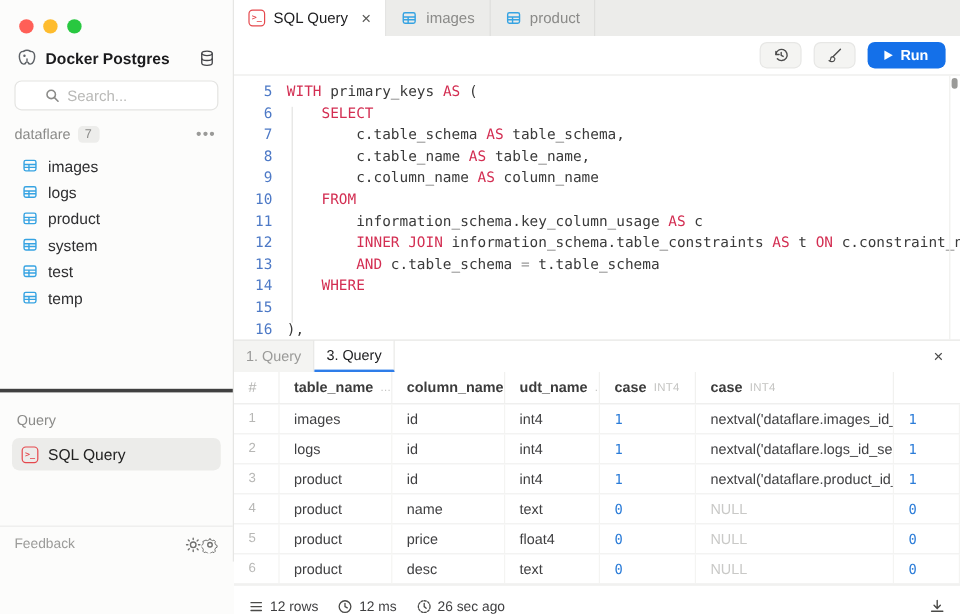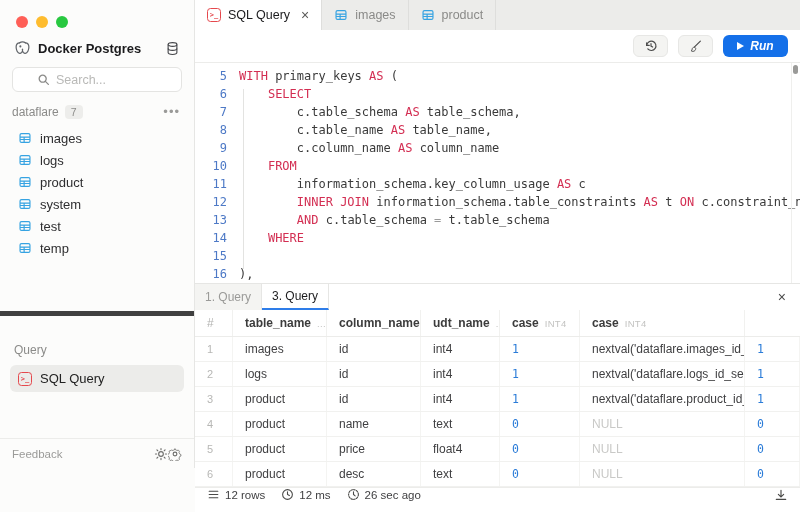--- a/index.html
+++ b/index.html
@@ -18,39 +18,39 @@
                 display:flex; align-items:center; gap:6px; padding:0 24px; }
   .search-box input { border:none; outline:none; width:100%; font-size:12.5px; color:#444; background:transparent; font-family:"Liberation Sans",sans-serif; }
   .search-box input::placeholder { color:#b9b9b7; }
   .db-row { display:flex; align-items:center; padding:12px 14px 4px 12px; }
   .db-name { font-size:12px; color:#8b8b89; }
   .badge { background:#ededeb; color:#8b8b89; font-size:10.5px; border-radius:4px; padding:1px 6px; margin-left:6px; }
   .more { margin-left:auto; color:#9a9a98; font-size:13px; letter-spacing:1px; cursor:pointer; }
   .tables { padding:4px 0 0 0; }
   .tbl-item { display:flex; align-items:center; gap:8px; height:22px; padding-left:18px; font-size:13px; color:#2f2f31; cursor:pointer; }
   .spacer { flex:1; }
-  .q-section { border-top:5px solid #404040; padding:25px 10px 6px 10px; }
+  .q-section { border-top:3px solid #404040; padding:14px 10px 6px 10px; }
   .q-label { font-size:12px; color:#8b8b89; padding:2px 4px 8px 4px; }
   .q-item { display:flex; align-items:center; gap:8px; height:27px; background:#ececea; border-radius:6px; padding:0 8px; font-size:13px; color:#222; cursor:pointer; }
   .side-footer { border-top:1px solid #ececea; height:30px; display:flex; align-items:center; padding:0 12px; margin-top:40px; }
   .feedback { font-size:11.5px; color:#9b9b99; flex:1; }
   .foot-ic { color:#6f6f6d; font-size:13px; cursor:pointer; display:flex; }
 
   
   .main { width:605px; height:512px; display:flex; flex-direction:column; background:#fff; }
   .tabbar { height:30px; background:#ececea; display:flex; flex-shrink:0; }
   .tab { display:flex; align-items:center; gap:7px; padding:0 12px; font-size:12.5px; color:#8a8a88; border-right:1px solid #dededc; cursor:pointer; }
   .tab.active { background:#fff; color:#1c1c1e; }
   .tab .x { color:#5a5a58; font-size:14px; margin-left:4px; }
   .term-ic { width:14px; height:14px; border:1.3px solid #e5484d; border-radius:3.5px; color:#e5484d; font-size:7px; font-weight:bold;
              display:flex; align-items:center; justify-content:center; font-family:"DejaVu Sans Mono",monospace; }
   .toolbar { height:33px; display:flex; align-items:center; justify-content:flex-end; gap:10px; padding:0 12px; border-bottom:1px solid #ececea; flex-shrink:0; }
   .tool-btn { width:35px; height:22px; background:#f4f4f2; border:1px solid #e7e7e5; border-radius:6px; display:flex; align-items:center; justify-content:center; color:#4b4b4b; cursor:pointer; }
   .run-btn { width:65px; height:22px; border:none; border-radius:6px; color:#fff; font-size:12px; font-weight:bold;
-             display:flex; align-items:center; justify-content:center; gap:6px; cursor:pointer; font-family:"Liberation Sans",sans-serif;font-style:italic; }
+             display:flex; align-items:center; justify-content:center; gap:6px; cursor:pointer; font-family:"Liberation Sans",sans-serif; }
   .run-btn .play { width:0; height:0; border-left:7px solid #fff; border-top:4.5px solid transparent; border-bottom:4.5px solid transparent; }
 
   
   .editor { height:220px; position:relative; overflow:hidden; flex-shrink:0; font-family:"DejaVu Sans Mono",monospace; font-size:12px; }
   .code-line { display:flex; height:18px; line-height:18px; }
   .gutter { width:44px; text-align:right; padding-right:12px; color:#4d79c6; flex-shrink:0; }
   .code { white-space:pre; color:#3a3a3a; }
   .tok-k { color:#d32e52; } .tok-s { color:#2166cf; } .tok-o { color:#9a9a9a; } .tok-p { color:#3a3a3a; }
   .indent-guide { position:absolute; left:48px; width:1px; background:#e3e3e1; }
   .vscroll-track { position:absolute; right:0; top:0; bottom:0; width:9px; border-left:1px solid #efefed; }
@@ -67,21 +67,21 @@
   .grid-head { height:27px; border-bottom:1px solid #ececea; flex-shrink:0; background:#fff; }
   .gh-cell { display:flex; align-items:center; padding-left:12px; font-size:12px; font-weight:bold; color:#3c3c3c; border-right:1px solid #f1f1ef; gap:6px; overflow:hidden; }
   .gh-cell .typ { font-size:9.5px; color:#c3c3c1; font-weight:normal; letter-spacing:.3px; }
   .gh-cell.idx { color:#b3b3b1; font-weight:normal; }
   .grid-row { height:25px; border-bottom:1px solid #f1f1ef; }
   .gc { display:flex; align-items:center; padding-left:12px; font-size:12px; color:#3f3f41; border-right:1px solid #f4f4f2; overflow:hidden; white-space:nowrap; }
   .gc.idx { color:#b7b7b5; font-size:11px; }
   .gc.num { color:#2b7cd8; font-family:"DejaVu Sans Mono",monospace; font-size:11.5px; }
   .gc.null { color:#c9c9c7; }
 
-  .statusbar { height:25px; border-top:1px solid #ececea; display:flex; align-items:flex-start; gap:16px; padding:0 12px; font-size:11.5px; color:#3f3f41; flex-shrink:0; margin-top:auto; }
+  .statusbar { height:25px; border-top:1px solid #ececea; display:flex; align-items:flex-end; gap:16px; padding:0 12px; font-size:11.5px; color:#3f3f41; flex-shrink:0; margin-top:auto; }
   .st-item { display:flex; align-items:center; gap:5px; }
   .st-ic { color:#55555 3; display:flex; }
   .dl { margin-left:auto; color:#4a4a48; cursor:pointer; display:flex; }
 </style>
 </head>
 <body>
 
 <div class="sidebar">
   <div class="traffic">
     <div class="dot red"></div>

